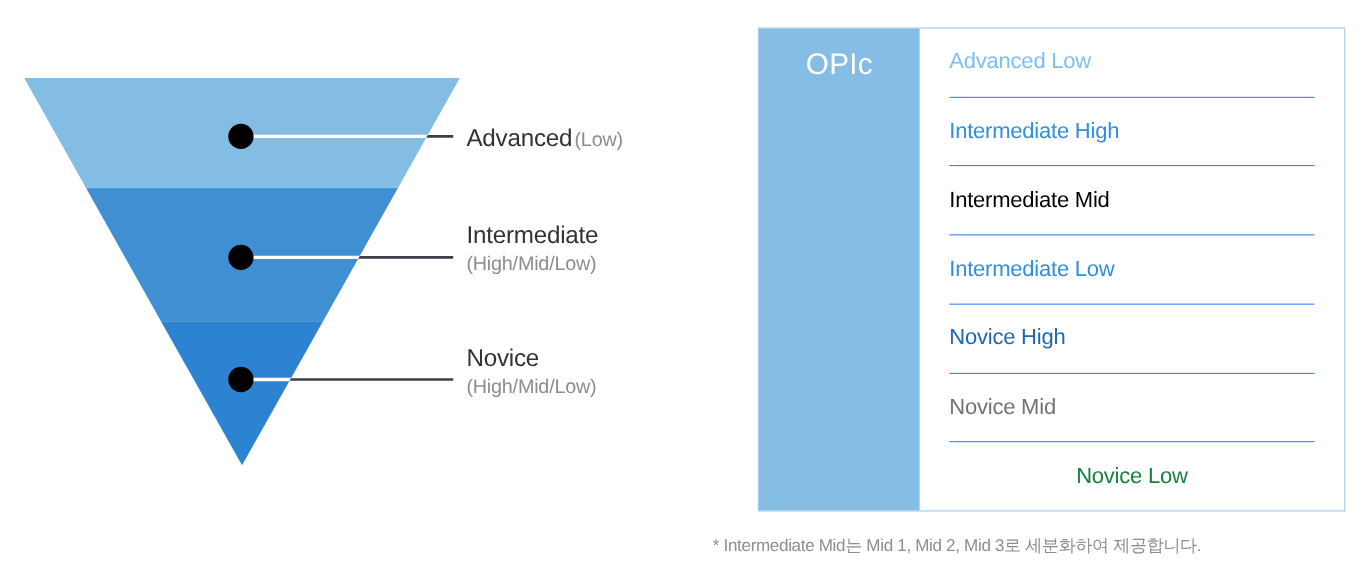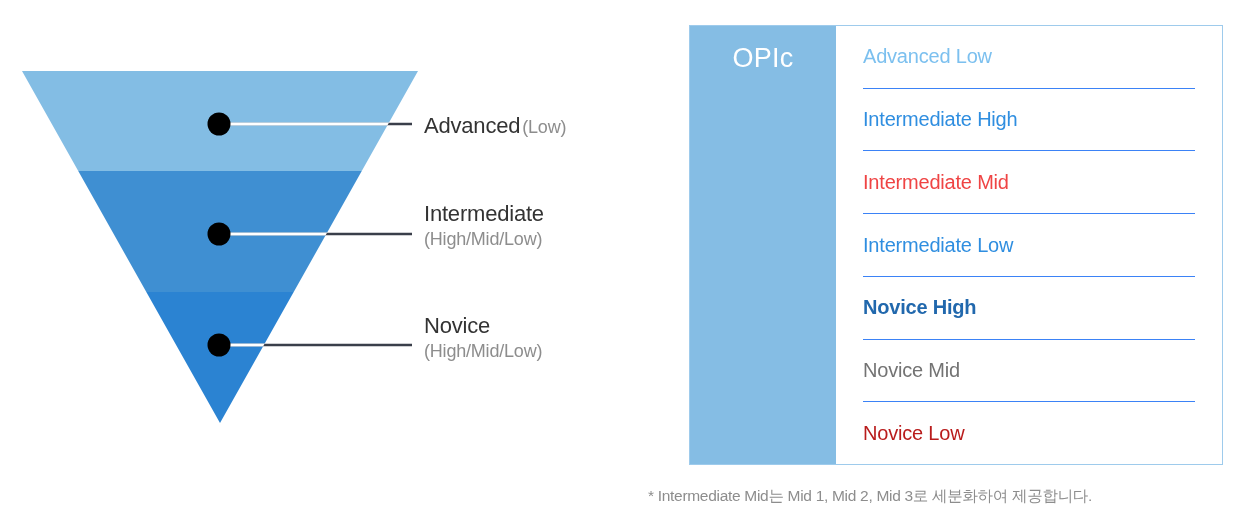--- a/index.html
+++ b/index.html
@@ -176,31 +176,31 @@
     <span id="opic-sidebar-title">OPIc</span>
   </div>
 
   <div id="opic-list">
     <div class="opic-row" style="color: rgb(124, 192, 239);">
       <span>Advanced Low</span>
     </div>
     <div class="opic-row" style="color: rgb(47, 142, 224);">
       <span>Intermediate High</span>
     </div>
-    <div class="opic-row" style="color: #ef4444;">
+    <div class="opic-row" style="color: #000000;">
       <span>Intermediate Mid</span>
     </div>
     <div class="opic-row" style="color: rgb(47, 142, 224);">
       <span>Intermediate Low</span>
     </div>
-    <div class="opic-row" style="color: rgb(33, 104, 173); font-weight: bold;">
+    <div class="opic-row" style="color: rgb(33, 104, 173);">
       <span>Novice High</span>
     </div>
     <div class="opic-row" style="color: #737373;">
       <span>Novice Mid</span>
     </div>
-    <div class="opic-row" style="color: #b91c1c;">
+    <div class="opic-row" style="color: #15803d; justify-content: center;">
       <span>Novice Low</span>
     </div>
   </div>
 </div>
 
 <div id="opic-footnote">* Intermediate Mid는 Mid 1, Mid 2, Mid 3로 세분화하여 제공합니다.</div>
 
 </body></html>

